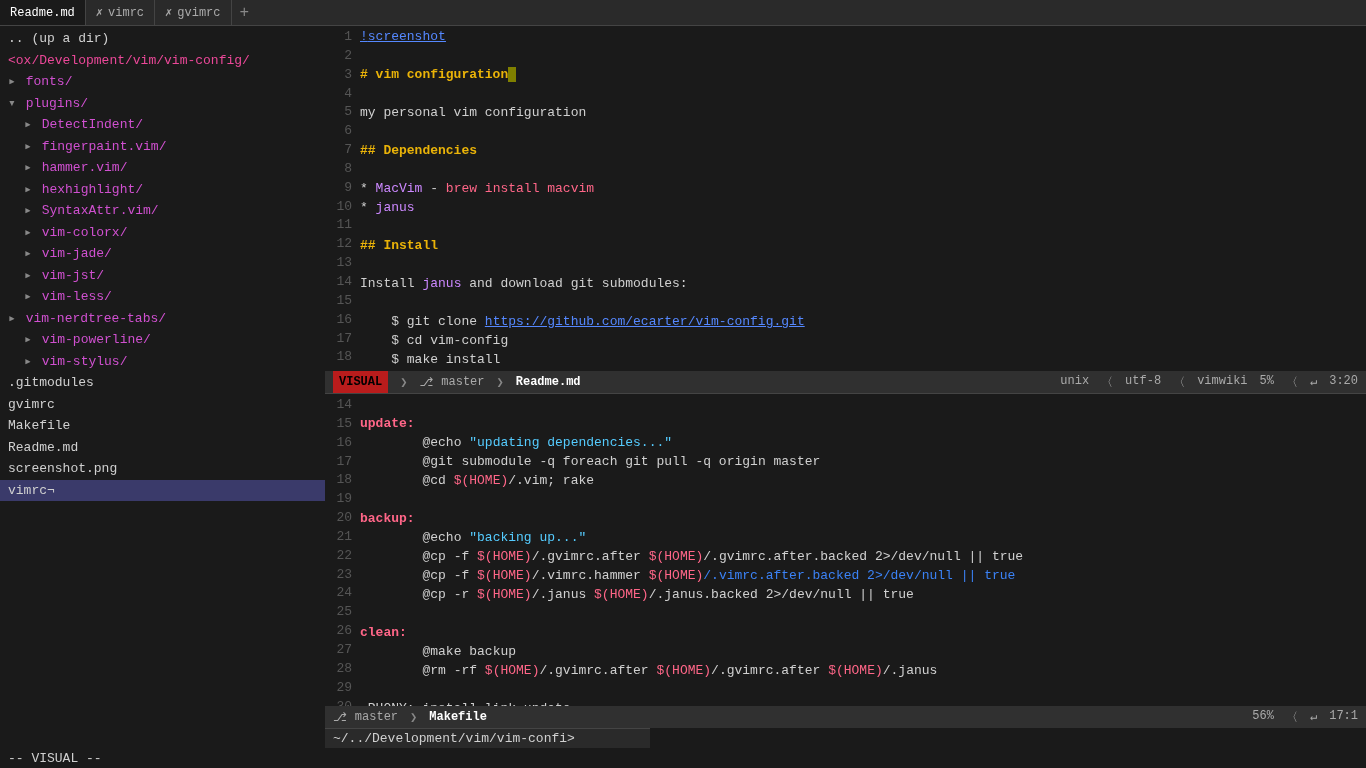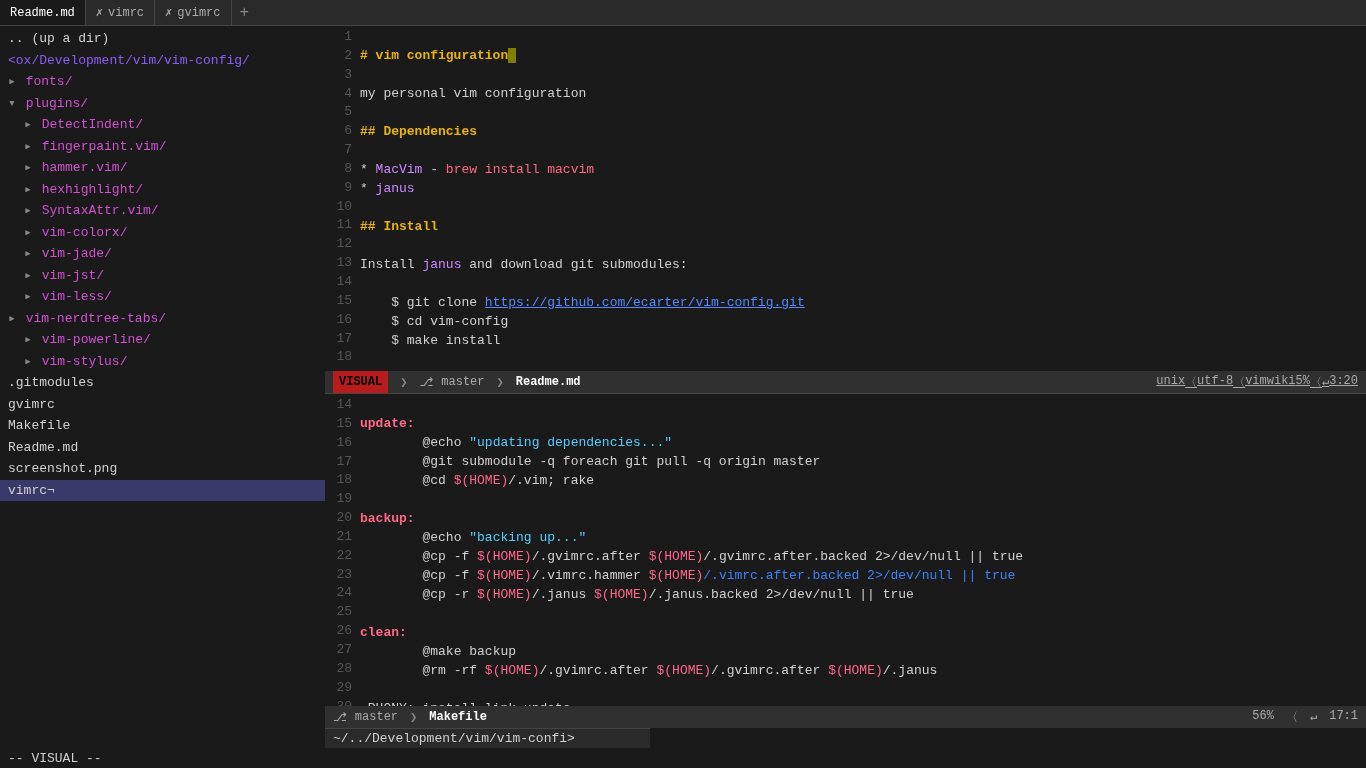--- a/index.html
+++ b/index.html
@@ -71,21 +71,21 @@
       white-space: nowrap;
       line-height: 1.5;
     }
     .sidebar-item.selected {
       background: #3a3a6a;
     }
     .sidebar-item .arrow {
       color: #888;
       margin-right: 2px;
     }
-    .cyan { color: #8b5cf6; margin-top: 26px; }
+    .cyan { color: #ec4899; margin-top: 26px; }
     .magenta { color: #d050d0; }
     .white { color: #d0d0d0; }
 
     
     .editor-area {
       flex: 1;
       display: flex;
       flex-direction: column;
       overflow: hidden;
       background: #1a1a1a;
@@ -152,22 +152,22 @@
     .status-branch {
       color: #aaa;
     }
     .status-filename {
       font-weight: bold;
       color: #fff;
     }
     .status-right {
       margin-left: auto;
       display: flex;
+      gap: 12px;
       color: #aaa;
-      text-decoration: underline;
     }
 
     
     .editor-bottom {
       height: 335px;
       display: flex;
       flex-direction: column;
       border-top: 1px solid #444;
     }
 
@@ -325,20 +325,21 @@
             <div>12</div>
             <div>13</div>
             <div>14</div>
             <div>15</div>
           <div>16</div>
             <div>17</div>
             <div>18</div>
         </div>
         <div class="code-content">
 
+          <div class="code-line"><span class="link-color">!<span style="text-decoration:underline">screenshot</span></span></div>
 
           <div class="code-line"></div>
 
           <div class="code-line"><span class="heading-color"># vim configuration<span style="background:#808000;color:#fff"> </span></span></div>
 
           <div class="code-line"></div>
 
           <div class="code-line"><span style="color:#d0d0d0">my personal vim configuration</span></div>
 
           <div class="code-line"></div>

